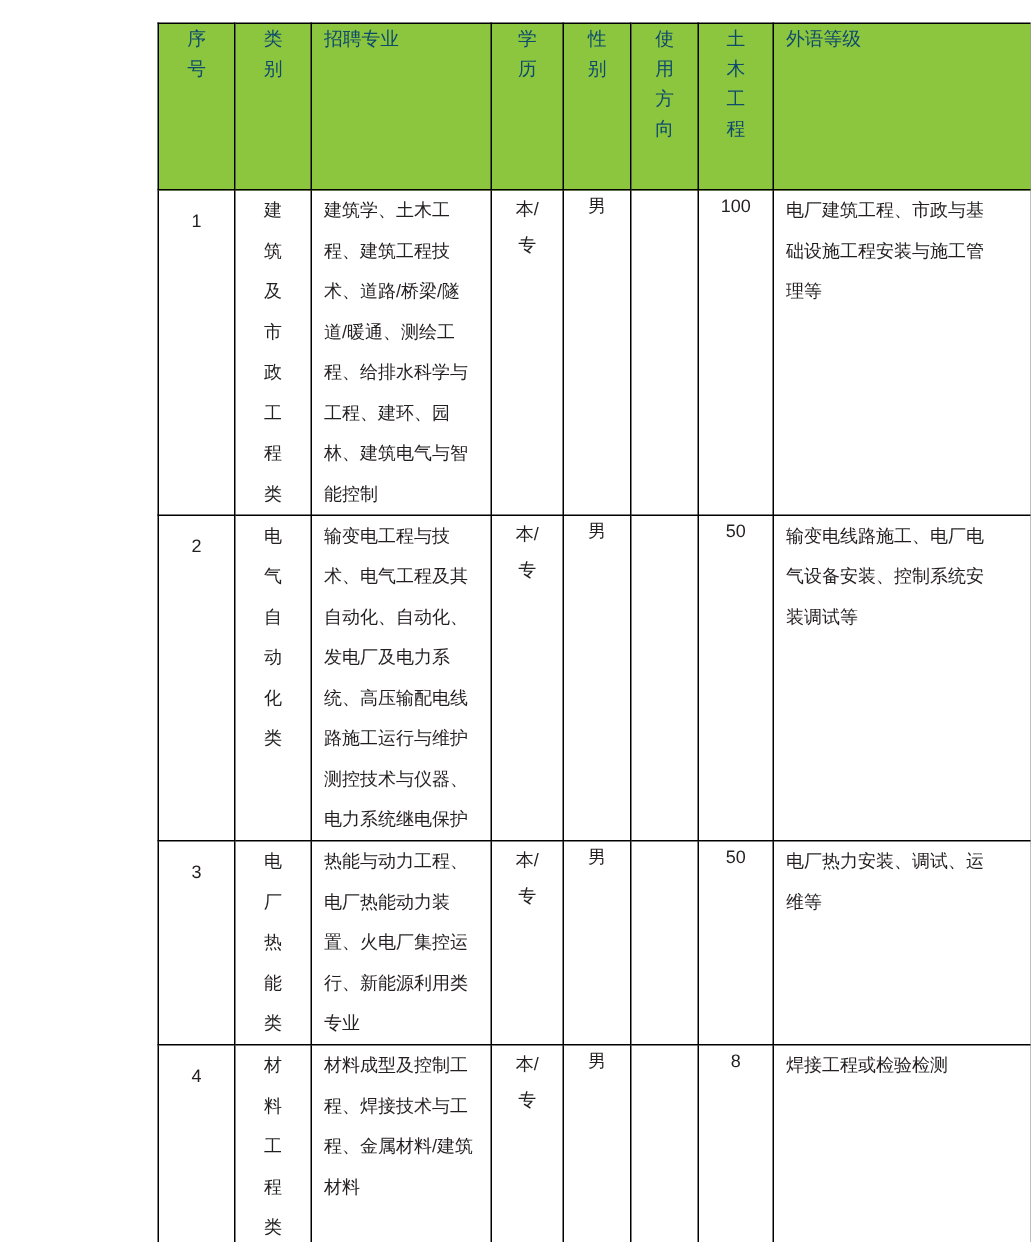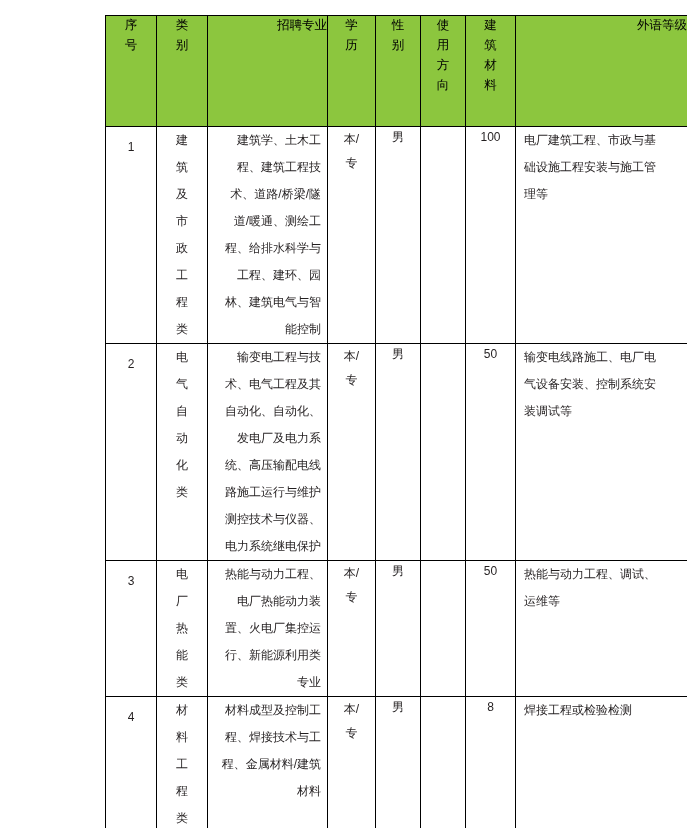--- a/index.html
+++ b/index.html
@@ -39,28 +39,27 @@
     padding: 0;
     font-weight: normal;
   }
 
   
   thead th {
     background: #8cc63e;
     height: 110px;
     font-size: 12.5px;
     line-height: 20px;
-    color: #000000;
+    color: #0c4a6e;
     text-align: center;
     vertical-align: top;
     padding: 13px 5px 0 5px;
-    font-family: Liberation Mono, monospace;
   }
   thead th.th-wide {
-    text-align: right;
+    text-align: left;
     padding-left: 8px;
   }
 
   
   thead th.th-narrow .hdr-text {
     display: block;
     width: 1em;
     margin: 0 auto;
     word-break: break-all;
   }
@@ -82,21 +81,21 @@
 
   tbody td.c-category .cell-text {
     display: block;
     width: 1em;
     margin: 0 auto;
     word-break: break-all;
     line-height: 27px;
   }
 
   tbody td.c-major {
-    text-align: right;
+    text-align: left;
     padding-left: 8px;
     padding-right: 6px;
     line-height: 27px;
   }
 
   tbody td.c-degree .cell-text {
     display: block;
     width: 2.1em;
     margin: 0 auto;
     word-break: break-all;
@@ -168,21 +167,21 @@
         <th class="th-narrow">
           <span class="hdr-text">学历</span>
         </th>
         <th class="th-narrow">
           <span class="hdr-text">性别</span>
         </th>
         <th class="th-narrow">
           <span class="hdr-text">使用方向</span>
         </th>
         <th class="th-narrow">
-          <span class="hdr-text">建筑材料</span>
+          <span class="hdr-text">土木工程</span>
         </th>
         <th class="th-wide">
           <span class="hdr-text-wide">外语等级</span>
         </th>
       </tr>
     </thead>
     <tbody>
       <tr class="row-1">
         <td class="c-index">1</td>
         <td class="c-category">
@@ -216,21 +215,21 @@
         <td class="c-category">
           <span class="cell-text">电厂热能类</span>
         </td>
         <td class="c-major">热能与动力工程、电厂热能动力装置、火电厂集控运行、新能源利用类专业</td>
         <td class="c-degree">
           <span class="cell-text">本/专</span>
         </td>
         <td class="c-gender">男</td>
         <td class="c-language"></td>
         <td class="c-count">50</td>
-        <td class="c-direction">热能与动力工程、调试、运维等</td>
+        <td class="c-direction">电厂热力安装、调试、运维等</td>
       </tr>
       <tr class="row-4">
         <td class="c-index">4</td>
         <td class="c-category">
           <span class="cell-text">材料工程类</span>
         </td>
         <td class="c-major">材料成型及控制工程、焊接技术与工程、金属材料/建筑材料</td>
         <td class="c-degree">
           <span class="cell-text">本/专</span>
         </td>

